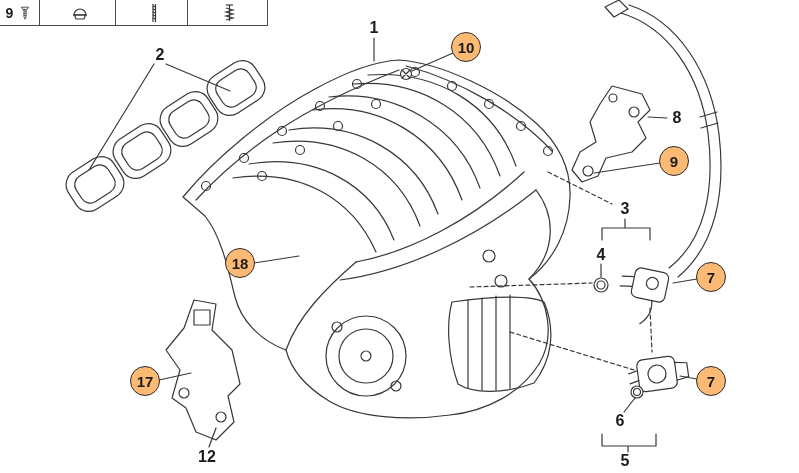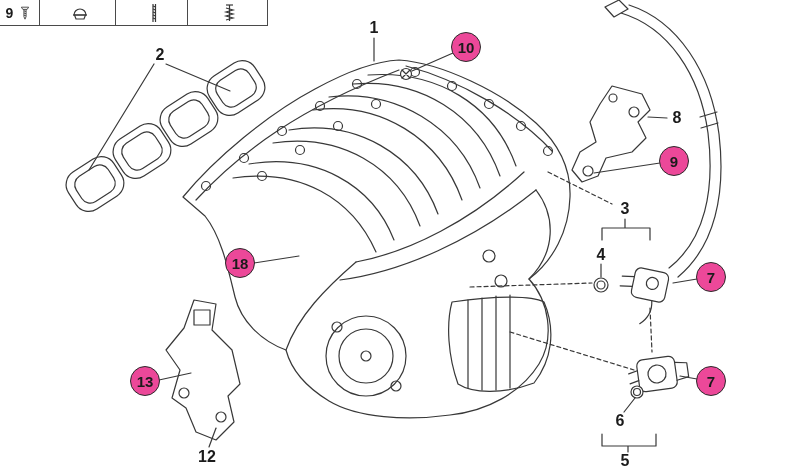--- a/index.html
+++ b/index.html
@@ -4,21 +4,21 @@
 <style>
   html,body{margin:0;padding:0;background:#fff}
   .stage{position:relative;width:799px;height:473px;background:#fff;overflow:hidden;
          font-family:"Liberation Sans",sans-serif;color:#1b1b1b}
   .art{position:absolute;left:0;top:0;z-index:1}
   
   .callout{position:absolute;transform:translate(-50%,-50%);z-index:3;
            font-size:16px;font-weight:bold;line-height:1;color:#1b1b1b;
            background:transparent;cursor:pointer;user-select:none}
   .callout.circled{width:28px;height:28px;border:1.6px solid #2b2b2b;border-radius:50%;
-           background:#ec4899;display:flex;align-items:center;justify-content:center;font-size:15px}
+           background:#fdba74;display:flex;align-items:center;justify-content:center;font-size:15px}
   
   .legend{position:absolute;left:0;top:0;z-index:2;display:flex;background:#fff;
           border-bottom:1px solid #4a4a4a}
   .legend .cell{display:flex;align-items:center;justify-content:center;gap:4px;
           height:25px;border-right:1px solid #4a4a4a;box-sizing:border-box}
   .legend .cell .num{font-size:14px;font-weight:bold}
   .c0{width:40px}.c1{width:76px}.c2{width:72px}.c3{width:80px}
   svg{display:block}
 </style>
 </head>
@@ -228,21 +228,21 @@
           <path d="M7,6 L14,8 L7,10 L14,12 L7,14 L14,16 L7,18"></path>
         </g>
       </svg>
     </div>
   </div>
 
   <div class="callout" style="left:374px;top:28px">1</div>
   <div class="callout" style="left:160px;top:55px">2</div>
   <div class="callout circled" style="left:466px;top:47px">10</div>
   <div class="callout circled" style="left:240px;top:263px">18</div>
-  <div class="callout circled" style="left:145px;top:381px">13</div>
+  <div class="callout circled" style="left:145px;top:381px">17</div>
   <div class="callout" style="left:207px;top:457px">12</div>
   <div class="callout" style="left:677px;top:118px">8</div>
   <div class="callout circled" style="left:674px;top:161px">9</div>
   <div class="callout" style="left:625px;top:209px">3</div>
   <div class="callout" style="left:601px;top:255px">4</div>
   <div class="callout circled" style="left:711px;top:277px">7</div>
   <div class="callout circled" style="left:711px;top:381px">7</div>
   <div class="callout" style="left:620px;top:421px">6</div>
   <div class="callout" style="left:625px;top:461px">5</div>
 

